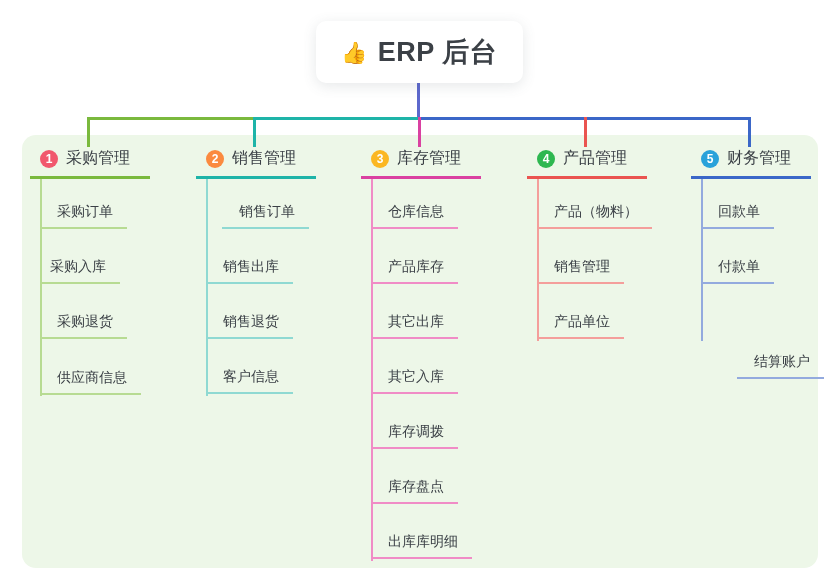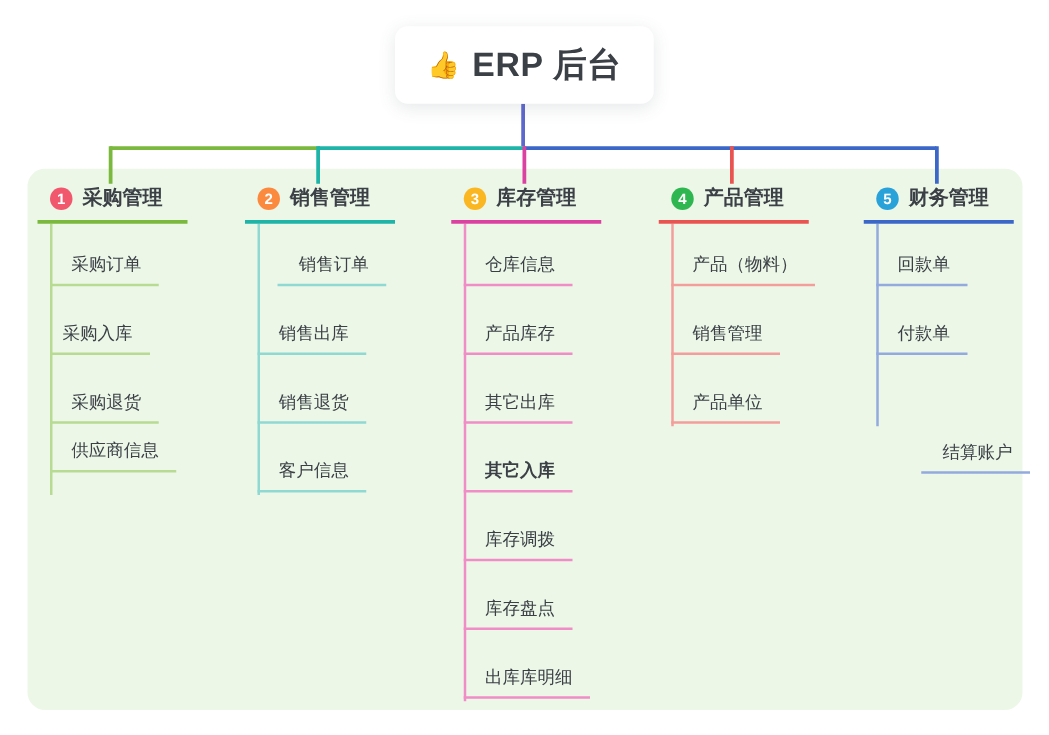--- a/index.html
+++ b/index.html
@@ -15,21 +15,21 @@
   #root-node .emoji{font-size:21px;line-height:1;}
   #root-node .title{font-size:27px;font-weight:600;letter-spacing:.5px;}
   .branch-header{
     position:absolute;top:146px;width:120px;box-sizing:border-box;
     padding:2px 0 7px 10px;display:flex;align-items:center;gap:8px;cursor:pointer;
   }
   .branch-badge{
     width:18px;height:18px;border-radius:50%;flex:0 0 18px;
     color:#fff;font-size:12px;font-weight:bold;line-height:18px;text-align:center;
   }
-  .branch-label{font-size:16px;font-weight:700;white-space:nowrap;}
+  .branch-label{font-size:16px;font-weight:400;white-space:nowrap;}
   .child-node{
     position:absolute;height:30px;box-sizing:border-box;
     display:flex;align-items:flex-end;padding:0 14px 6px 17px;
     font-size:14px;white-space:nowrap;cursor:pointer;
   }
 </style>
 </head>
 <body>
 
 <div id="canvas" style="color: rgb(59, 64, 70);">
@@ -63,21 +63,21 @@
       </div>
       <div class="child-node" style="left: 40px; top: 199px; border-bottom: 2px solid rgb(183, 219, 146);">
         <span>采购订单</span>
       </div>
       <div class="child-node" style="left: 40px; top: 254px; border-bottom: 2px solid rgb(183, 219, 146); padding-left: 10px;">
         <span>采购入库</span>
       </div>
       <div class="child-node" style="left: 40px; top: 309px; border-bottom: 2px solid rgb(183, 219, 146);">
         <span>采购退货</span>
       </div>
-      <div class="child-node" style="left: 40px; top: 348px; border-bottom: 2px solid rgb(183, 219, 146);">
+      <div class="child-node" style="left: 40px; top: 365px; border-bottom: 2px solid rgb(183, 219, 146);">
         <span>供应商信息</span>
       </div>
       <div class="branch-header" style="left: 196px; width: 120px; border-bottom: 3px solid rgb(30, 180, 168);">
         <div class="branch-badge" style="background: rgb(251, 138, 63); color: rgb(255, 255, 255);">2</div>
         <div class="branch-label">销售管理</div>
       </div>
       <div class="child-node" style="left: 222px; top: 199px; border-bottom: 2px solid rgb(143, 217, 210);">
         <span>销售订单</span>
       </div>
       <div class="child-node" style="left: 206px; top: 254px; border-bottom: 2px solid rgb(143, 217, 210);">
@@ -95,21 +95,21 @@
       </div>
       <div class="child-node" style="left: 371px; top: 199px; border-bottom: 2px solid rgb(240, 140, 198);">
         <span>仓库信息</span>
       </div>
       <div class="child-node" style="left: 371px; top: 254px; border-bottom: 2px solid rgb(240, 140, 198);">
         <span>产品库存</span>
       </div>
       <div class="child-node" style="left: 371px; top: 309px; border-bottom: 2px solid rgb(240, 140, 198);">
         <span>其它出库</span>
       </div>
-      <div class="child-node" style="left: 371px; top: 364px; border-bottom: 2px solid rgb(240, 140, 198); font-weight: bold;">
+      <div class="child-node" style="left: 371px; top: 364px; border-bottom: 2px solid rgb(240, 140, 198);">
         <span>其它入库</span>
       </div>
       <div class="child-node" style="left: 371px; top: 419px; border-bottom: 2px solid rgb(240, 140, 198);">
         <span>库存调拨</span>
       </div>
       <div class="child-node" style="left: 371px; top: 474px; border-bottom: 2px solid rgb(240, 140, 198);">
         <span>库存盘点</span>
       </div>
       <div class="child-node" style="left: 371px; top: 529px; border-bottom: 2px solid rgb(240, 140, 198);">
         <span>出库库明细</span>

